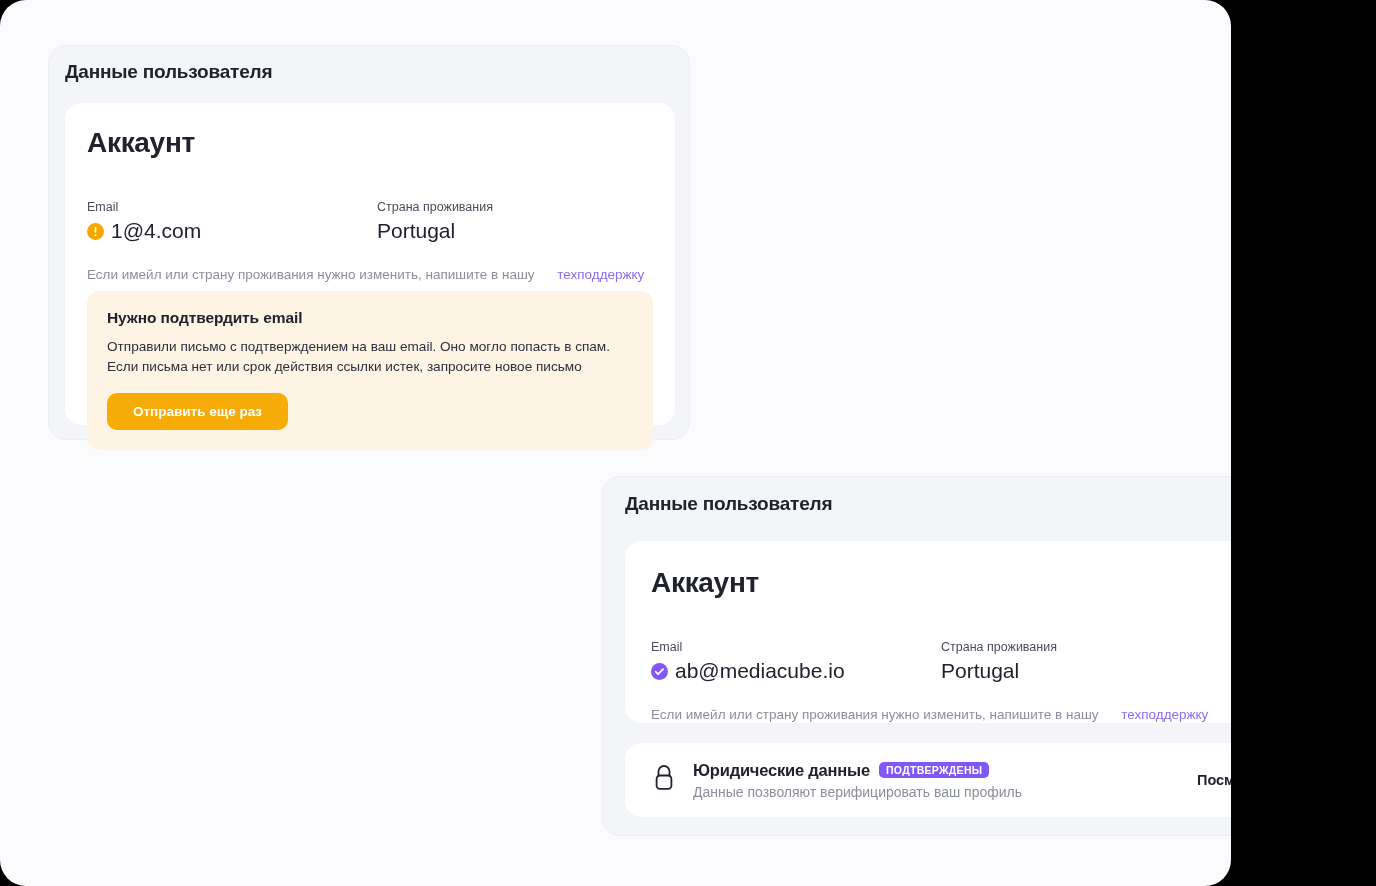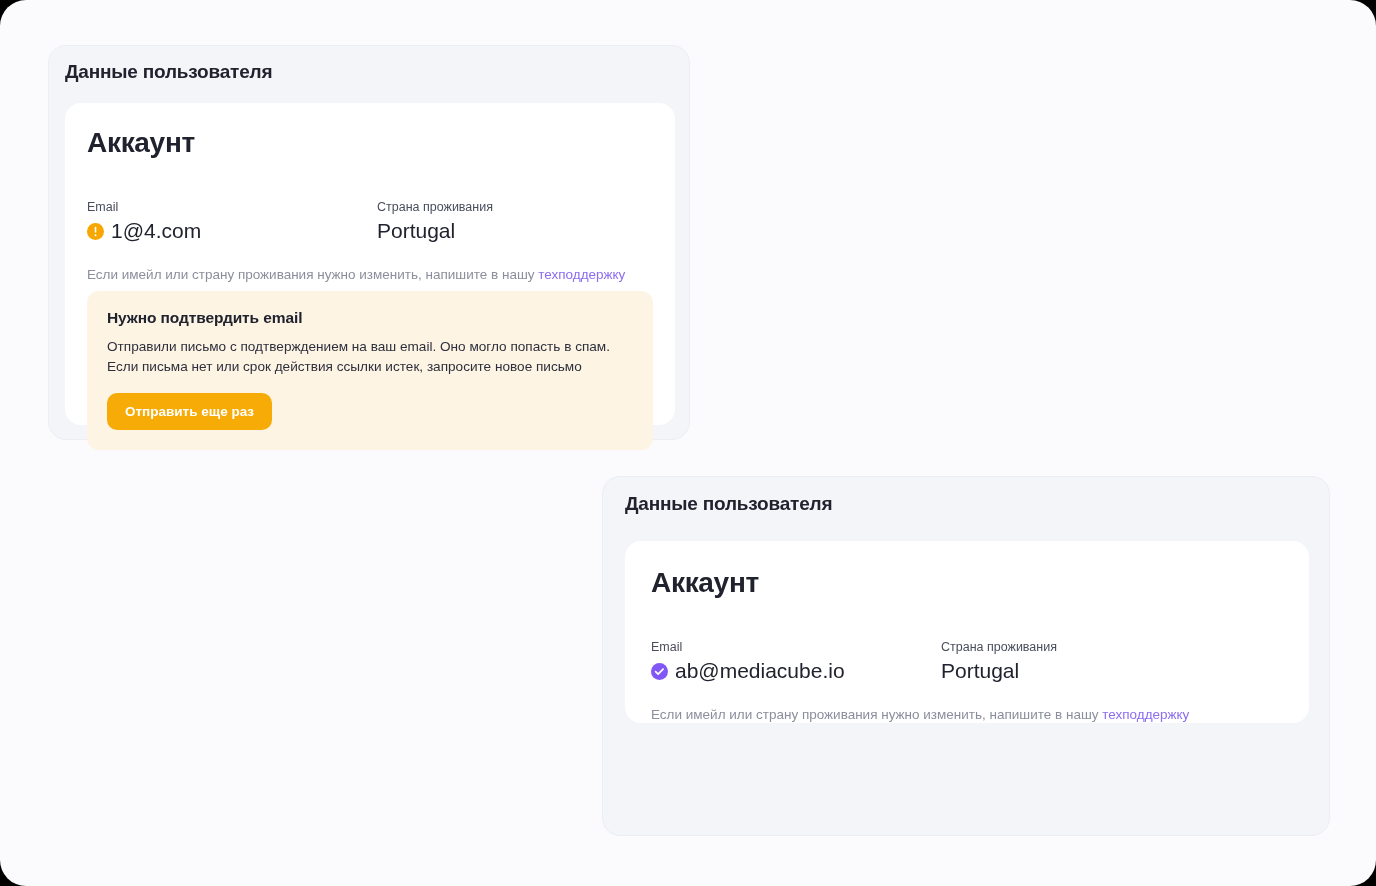--- a/index.html
+++ b/index.html
@@ -7,21 +7,21 @@
   html, body {
     width: 1376px;
     height: 886px;
     background: #000000;
     font-family: "Liberation Sans", sans-serif;
     -webkit-font-smoothing: antialiased;
   }
 
   .page {
     position: relative;
-    width: 1376px;
+    width: 1231px;
     height: 886px;
     background: #fbfbfd;
     border-radius: 26px;
     overflow: hidden;
   }
 
   
   .panel {
     position: absolute;
     background: #f4f5f9;
@@ -104,20 +104,21 @@
   .hint {
     font-size: 13.5px;
     color: #8b8e9c;
   }
   .card-account-top .hint    { margin-top: 24px; }
   .card-account-bottom .hint { margin-top: 24px; }
   .hint-link {
     color: #8b6df0;
     text-decoration: none;
     cursor: pointer;
+    margin-left: 19px;
   }
 
   
   .notice {
     margin-top: 9px;
     background: #fdf4e4;
     border-radius: 12px;
     padding: 18px 20px 20px 20px;
   }
   .notice-title {
@@ -135,21 +136,21 @@
   }
   .notice-button {
     margin-top: 17px;
     background: #f6ab07;
     color: #ffffff;
     font-size: 13.5px;
     font-weight: bold;
     font-family: "Liberation Sans", sans-serif;
     border: none;
     border-radius: 10px;
-    padding: 11px 18px;
+    padding: 11px 26px;
     cursor: pointer;
   }
 
   
   .lock-icon { flex: none; margin-right: 16px; display: block; }
   .legal-text { flex: 1 1 auto; }
   .legal-title-row {
     display: flex;
     align-items: center;
     gap: 9px;
@@ -248,15 +249,31 @@
           <div class="field-label">Страна проживания</div>
           <div class="field-value">Portugal</div>
         </div>
       </div>
 
       <div class="hint">
         <span>Если имейл или страну проживания нужно изменить, напишите в нашу </span><a class="hint-link">техподдержку</a>
       </div>
     </div>
 
+    <div class="card card-legal">
+      <span class="lock-icon">
+        <svg width="26" height="30" viewBox="0 0 26 30">
+          <path d="M7.5 12.5V8.5a5.5 5.5 0 0 1 11 0v4" fill="none" stroke="#20222e" stroke-width="1.8" stroke-linecap="round"></path>
+          <rect x="5.6" y="12.5" width="14.8" height="13.4" rx="3.4" fill="none" stroke="#20222e" stroke-width="1.8"></rect>
+        </svg>
+      </span>
+      <div class="legal-text">
+        <div class="legal-title-row">
+          <span class="legal-title">Юридические данные</span>
+          <span class="badge">ПОДТВЕРЖДЕНЫ</span>
+        </div>
+        <div class="legal-sub">Данные позволяют верифицировать ваш профиль</div>
+      </div>
+      <span class="legal-action">Посмотреть</span>
+    </div>
   </div>
 
 </div>
 
 </body></html>

